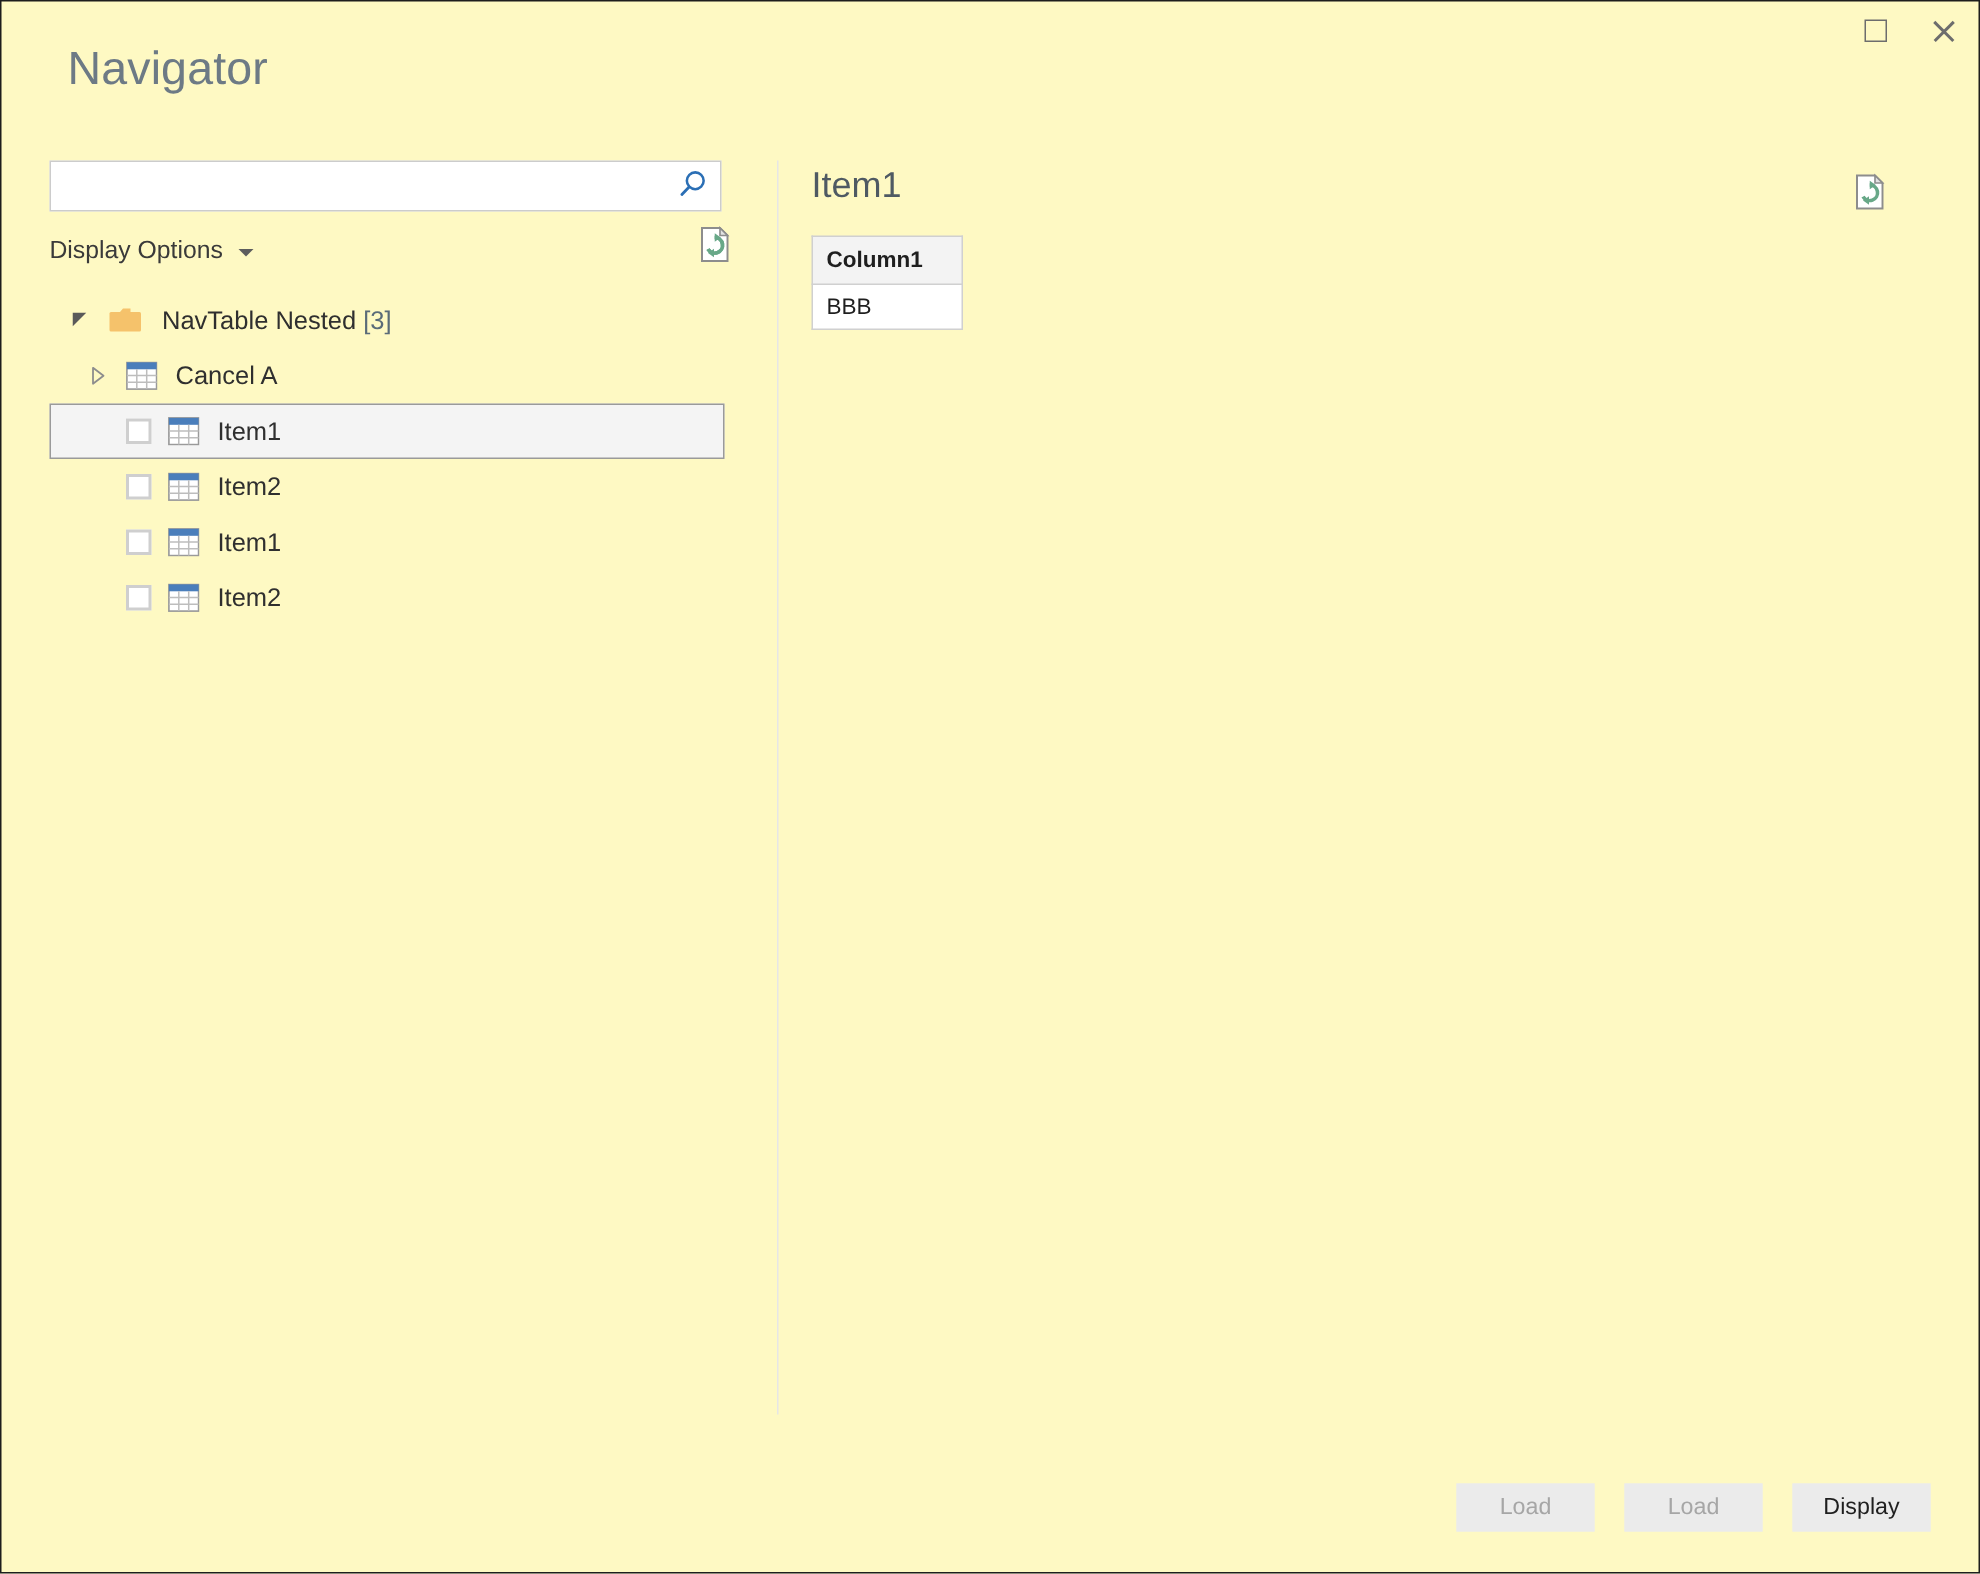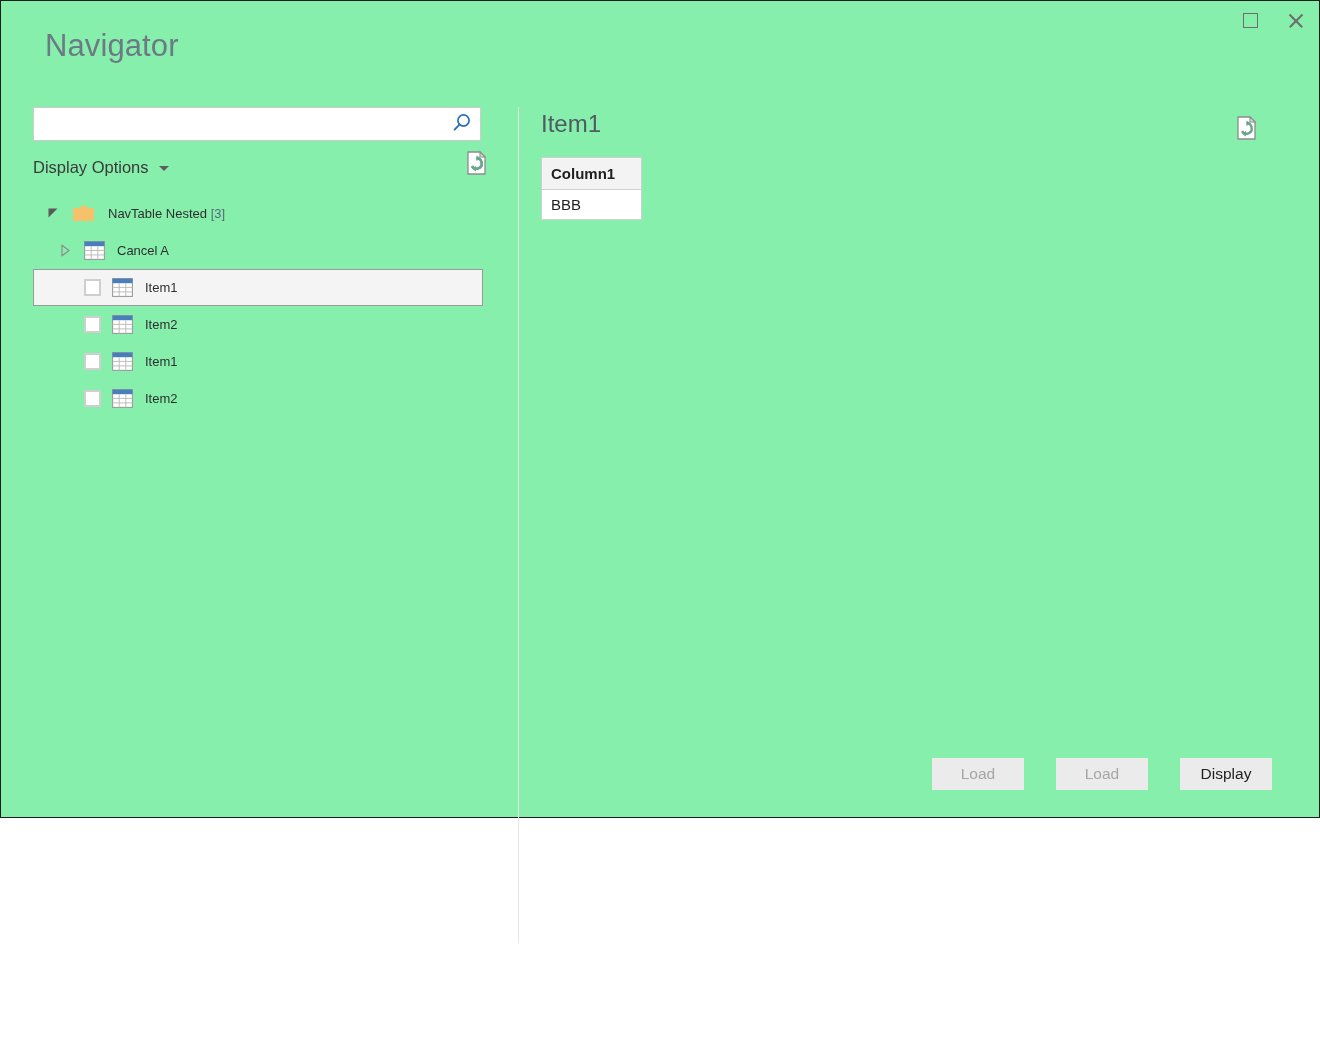--- a/index.html
+++ b/index.html
@@ -12,22 +12,22 @@
     width: 1320px;
     height: 1049px;
     font-family: "Liberation Sans", sans-serif;
     overflow: hidden;
   }
 
   
   #dialog {
     position: relative;
     width: 1320px;
-    height: 818px;
-    background: #86efac;
+    height: 1049px;
+    background: #fef9c3;
     border: 1px solid #1d1d1d;
   }
 
   
   #window-controls {
     position: absolute;
     top: 0;
     right: 0;
     display: flex;
     align-items: flex-start;
@@ -201,21 +201,21 @@
 
   .icon-slot {
     flex: 0 0 auto;
     display: flex;
     align-items: center;
     margin-right: 12px;
     line-height: 0;
   }
 
   .tree-label {
-    font-size: 13px;
+    font-size: 17px;
     color: #2f2f2f;
     white-space: nowrap;
   }
   .tree-label .count { color: #5a6b78; }
 
   
   #divider {
     position: absolute;
     left: 517px;
     top: 106px;
@@ -271,24 +271,24 @@
     background: #ffffff;
     border: 1px solid #d0d0d0;
     text-align: left;
     color: #1f1f1f;
     padding: 6px 10px 6px 9px;
   }
 
   
   #footer {
     position: absolute;
-    right: 47px;
+    right: 32px;
     bottom: 27px;
     display: flex;
-    gap: 32px;
+    gap: 20px;
   }
   .dlg-btn {
     width: 92px;
     height: 32px;
     background: #ebebeb;
     border: 1px solid #ebebeb;
     font-family: "Liberation Sans", sans-serif;
     font-size: 15.5px;
     color: #1f1f1f;
     cursor: pointer;

